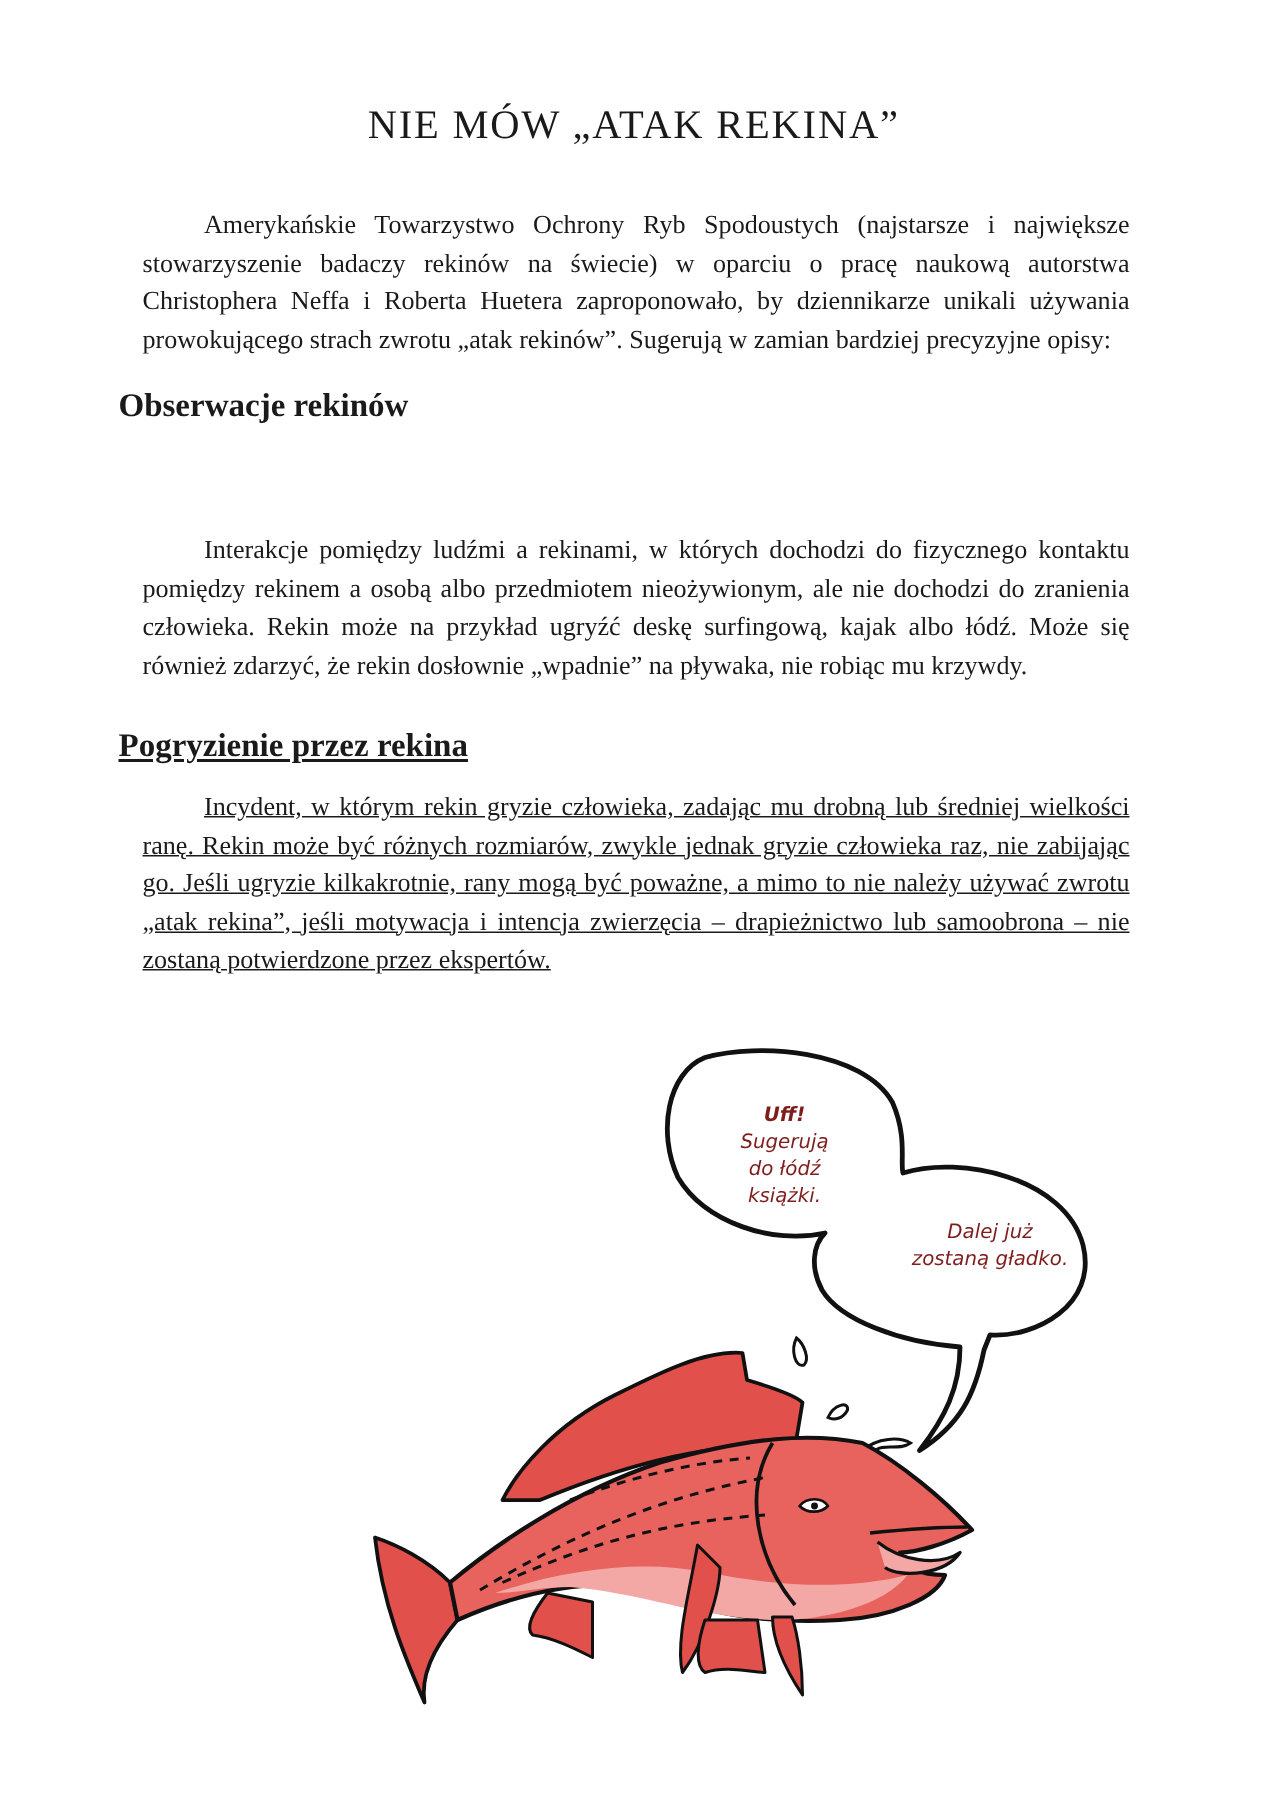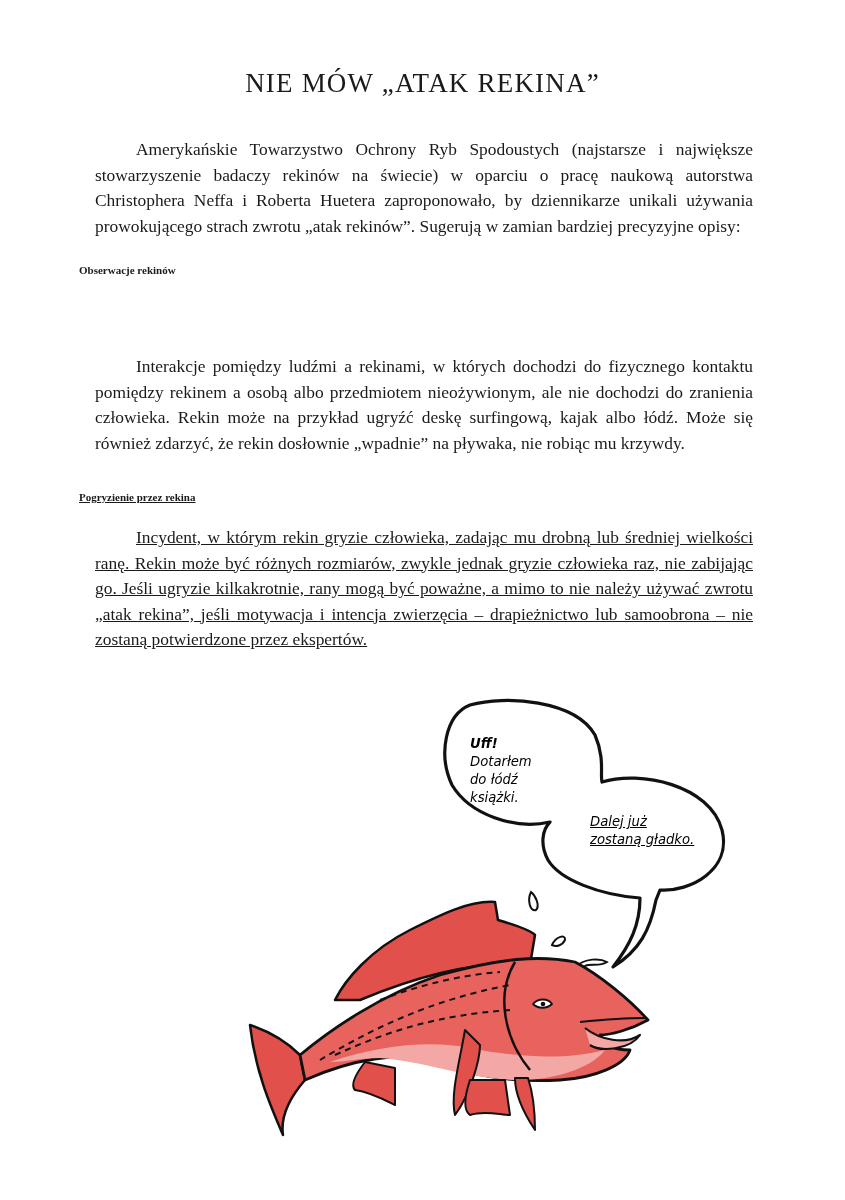--- a/index.html
+++ b/index.html
@@ -11,36 +11,36 @@
     font-weight: normal; margin: 0; color: #1a1a1a;
   }
   .body-text {
     position: absolute; left: 79px; width: 690px;
     font-family: "Liberation Serif", serif; font-size: 17.4px; line-height: 25.5px;
     text-align: justify; margin: 0;
   }
   .body-text p { margin: 16px; text-indent: 41px; }
   .intro { top: 121px; }
   .sec-head {
-    font-family: "Liberation Serif", serif; font-weight: bold; font-size: 11px;
+    font-family: "Liberation Serif", serif; font-weight: bold; font-size: 22px;
     line-height: 24px; margin: 0; text-indent: 0;
   }
   .s1 { top: 258px; }
   .s2 { top: 338px; }
   .s3 { top: 485px; text-decoration: underline; }
   .s4 { top: 634px; width: 400px; }
   .s4 p { text-align: left; }
   .s4 .sec-head { font-size: 17.5px; letter-spacing: 0.3px; }
   .bubble-text {
     position: absolute; font-family: "DejaVu Sans", sans-serif; font-size: 13.2px;
-    line-height: 18px; text-align: left; color: #000000; font-style: oblique;
+    line-height: 18px; text-align: center; color: #7f1d1d; font-style: oblique;
   }
   .bt1 { left: 470px; top: 735px; width: 106px; }
   .bt1 .exclaim { font-weight: bold; display: block; }
-  .bt2 { left: 590px; top: 813px; width: 140px; text-decoration: underline; }
+  .bt2 { left: 590px; top: 813px; width: 140px; }
   svg.art { position: absolute; left: 0; top: 0; }
 </style>
 </head>
 <body>
 
 <div class="page">
 
   <h1 class="title">NIE MÓW „ATAK REKINA”</h1>
 
   <div class="body-text intro">
@@ -117,21 +117,21 @@
       <path d="M 515 1078 C 515 1095, 525 1115, 535 1130 C 535 1110, 532 1090, 528 1078 Z" fill="#e2504c" stroke-width="2"></path>
 
       <path d="M 320 1060 C 370 1030, 430 1000, 510 985" fill="none" stroke-width="2" stroke-dasharray="6 5"></path>
       <path d="M 335 1055 C 390 1030, 440 1015, 510 1010" fill="none" stroke-width="2" stroke-dasharray="6 5"></path>
       <path d="M 380 1000 C 420 985, 460 975, 500 972" fill="none" stroke-width="2" stroke-dasharray="6 5"></path>
     </g>
   </svg>
 
   <div class="bubble-text bt1">
     <span class="exclaim">Uff!</span>
-    <span style="display:block">Dotarłem</span>
+    <span style="display:block">Sugerują</span>
     <span style="display:block">do łódź</span>
     <span style="display:block">książki.</span>
   </div>
 
   <div class="bubble-text bt2">
     <span style="display:block">Dalej już</span>
     <span style="display:block">zostaną gładko.</span>
   </div>
 
 </div>

